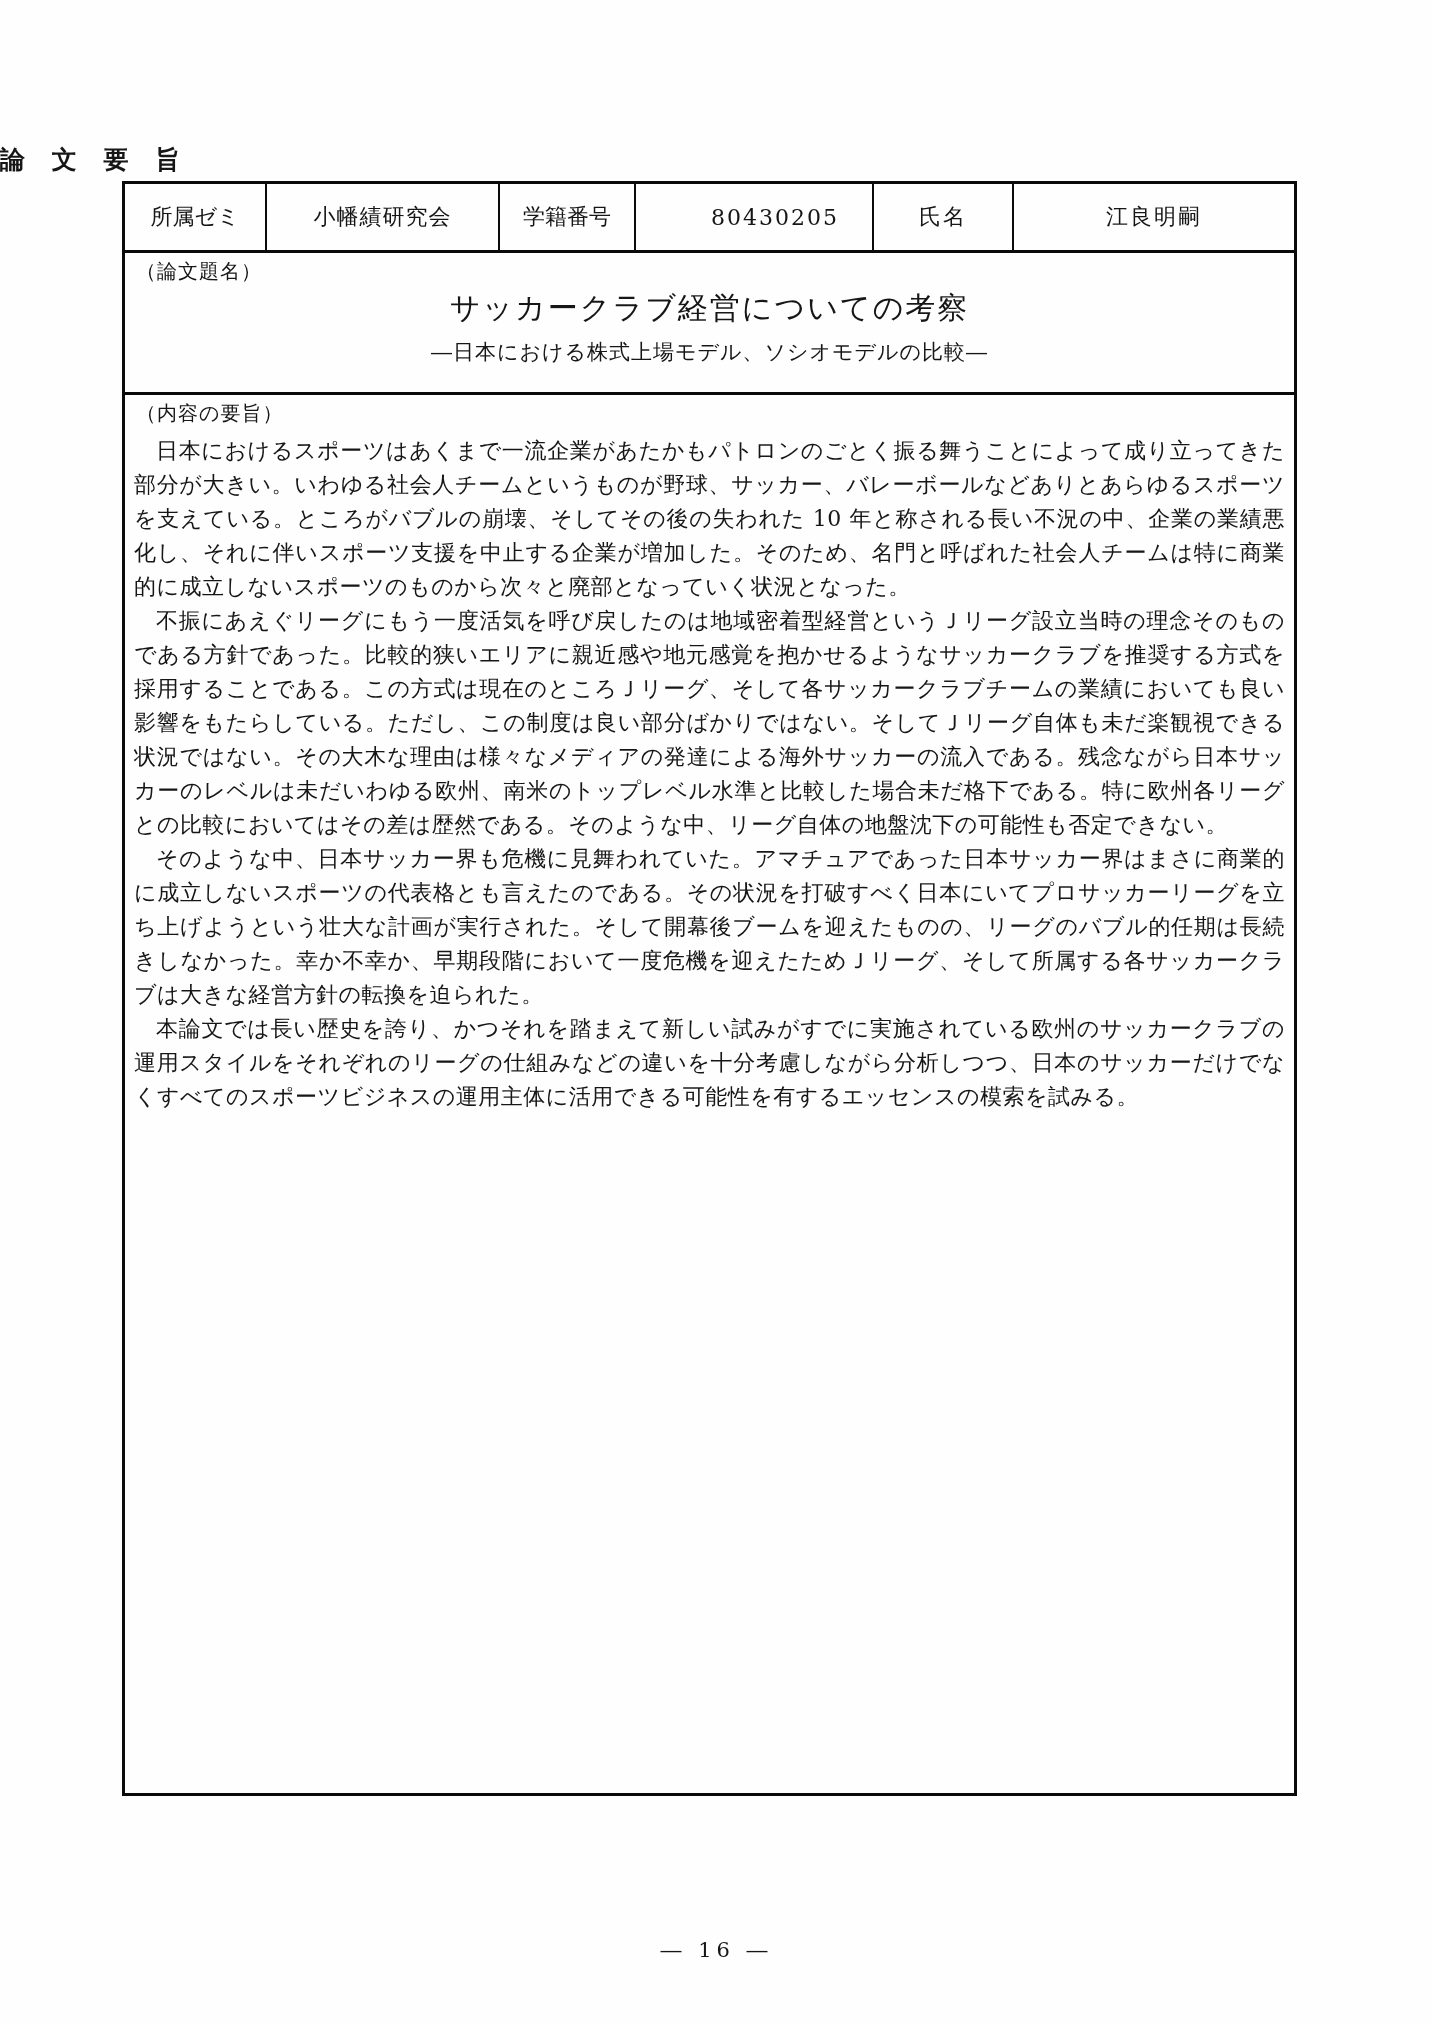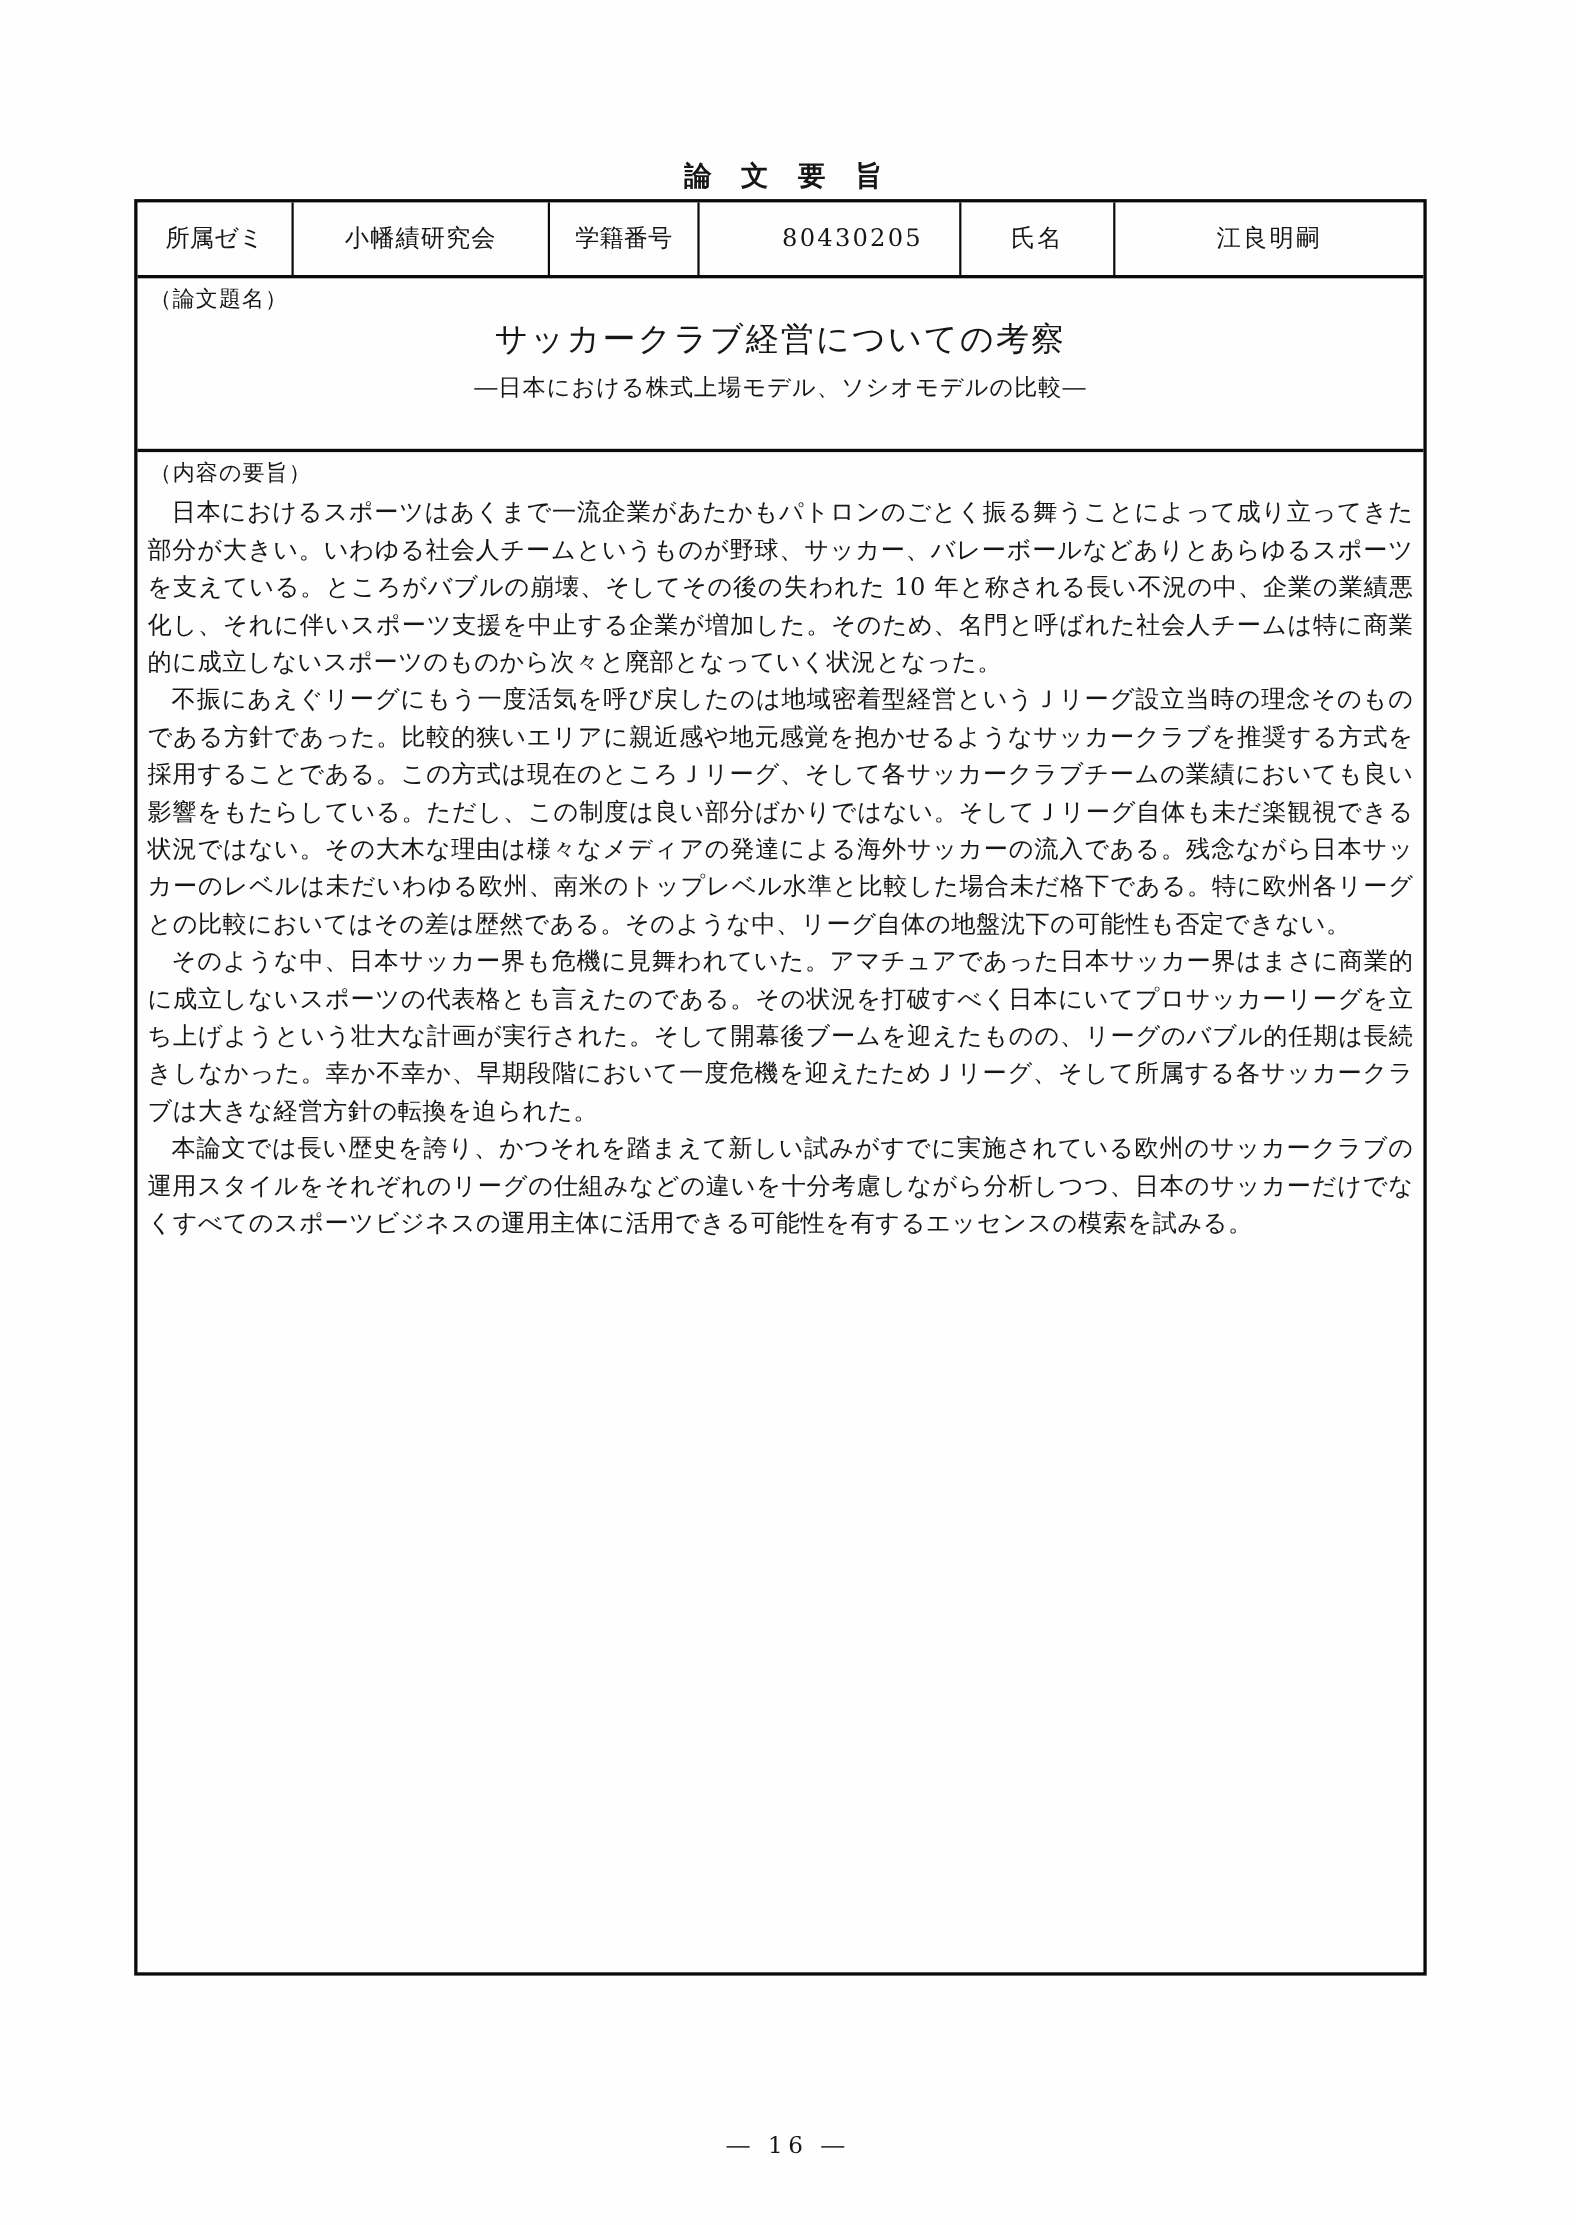--- a/index.html
+++ b/index.html
@@ -7,21 +7,20 @@
     position:relative;
     width:1433px; height:2023px;
     margin:0 auto;
     background:#fefefe;
     color:#161616;
     font-family:"DejaVu Serif","Liberation Serif",serif;
     overflow:hidden;
   }
   .heading {
     position:absolute; top:143px; left:0; width:100%;
-    text-align:center;
     font-size:25px; font-weight:bold; letter-spacing:9px;
   }
   .sheet {
     position:absolute; left:122px; top:181px;
     width:1175px; height:1615px;
     border:3px solid #0a0a0a;
     box-sizing:border-box;
     background:#fefefe;
   }
   .header-row {
@@ -36,21 +35,21 @@
     font-size:22px;
     white-space:nowrap;
   }
   .c1 { width:142px; }
   .c2 { width:233px; letter-spacing:1px; }
   .c3 { width:136px; }
   .c4 { width:238px; letter-spacing:2px;padding-left:42px; }
   .c5 { width:140px; letter-spacing:2px; }
   .c6 { flex:1; border-right:none; letter-spacing:2px;border-radius:16px; }
   .title-section {
-    height:158px;
+    height:142px;
     border-bottom:3px solid #0a0a0a;
     box-sizing:border-box;
   }
   .caption {
     font-size:20px;
     padding:5px 0 0 11px;
     letter-spacing:1px;
   }
   .thesis-title {
     text-align:center;

